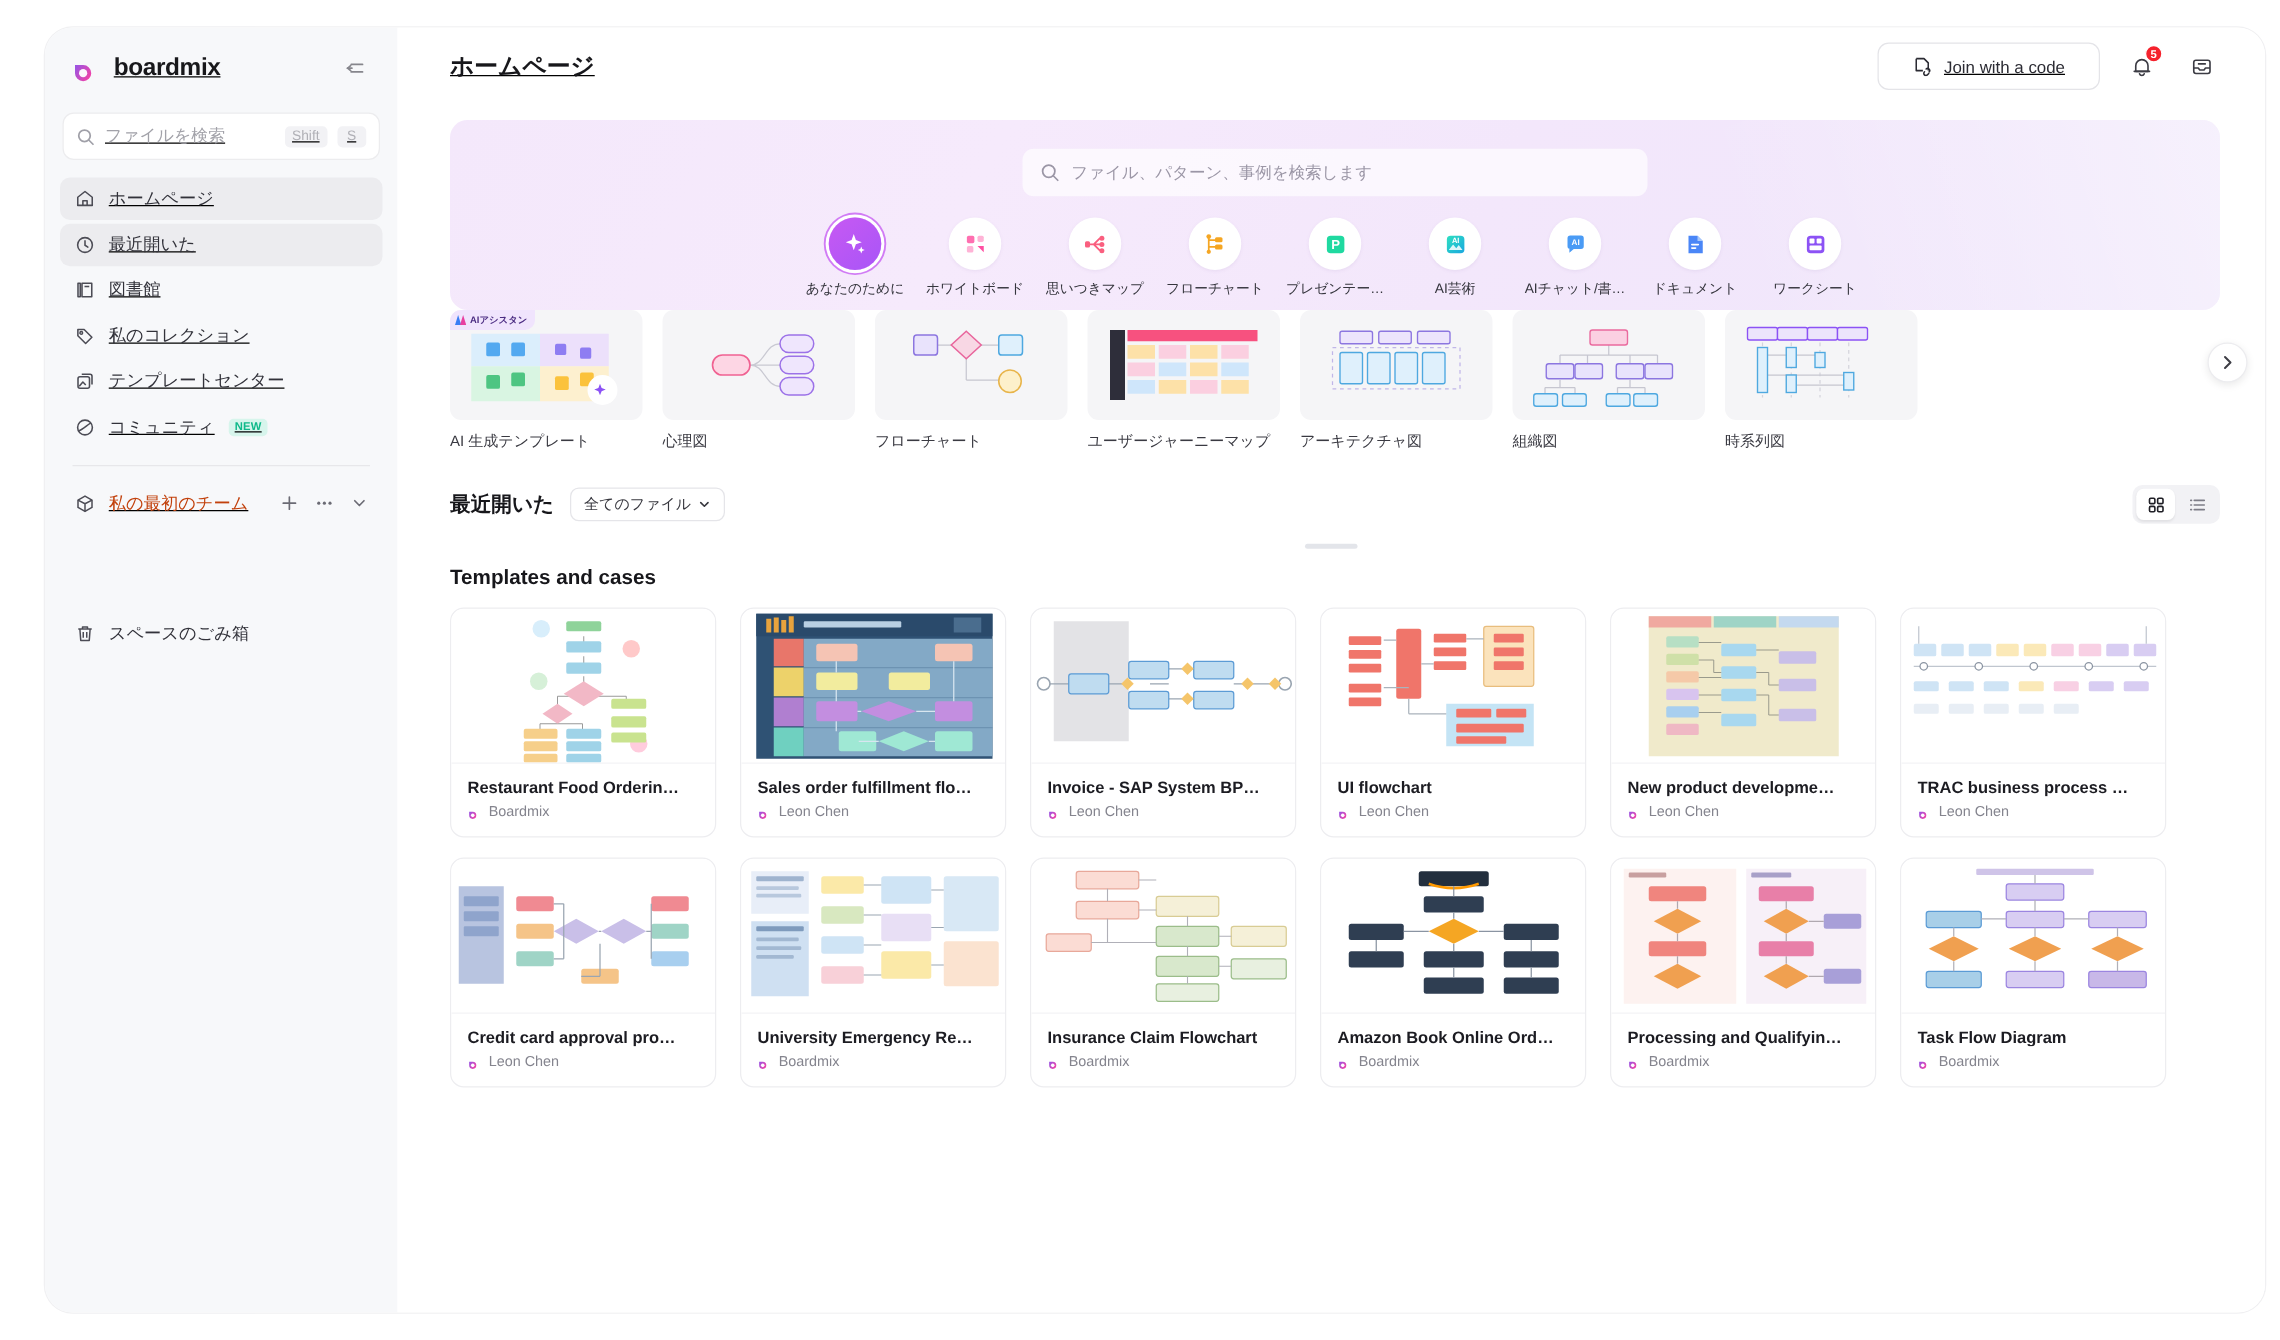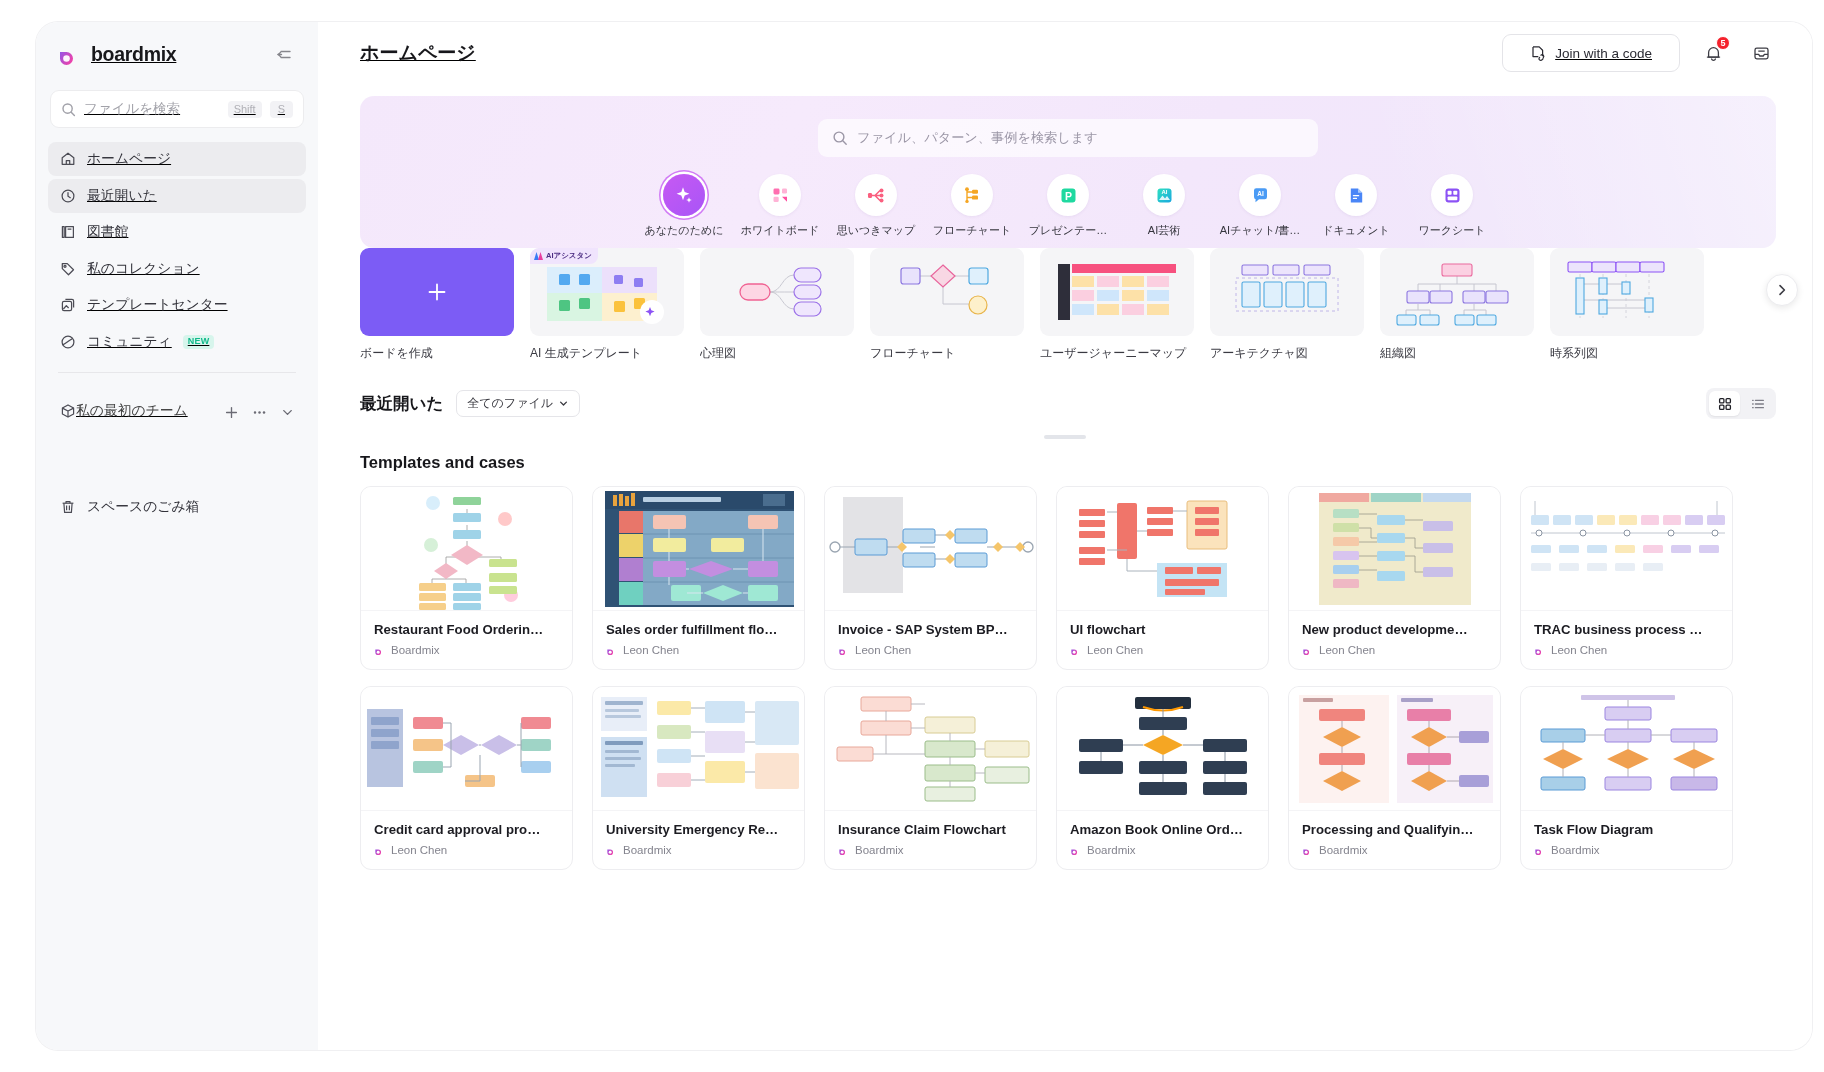--- a/index.html
+++ b/index.html
@@ -67,23 +67,23 @@
   .nav-ico { width: 17px; height: 17px; flex: 0 0 17px; color: #4c4c55;
              display:flex; align-items:center; justify-content:center; }
   .badge-new {
     font-size: 9px; font-weight: 700; color: #10b98a;
     background: #d7f5ec; border-radius: 4px; padding: 2.5px 5px;
     letter-spacing: 0.2px; line-height: 1;
   }
   .divider { height: 1px; background: #e7e7ea; margin: 13px 10px; }
 
   .team-row {
-    height: 34px; display: flex; align-items: flex-end; 
+    height: 34px; display: flex; align-items: center; gap: 11px;
     padding: 0 11px; border-radius: 8px; cursor: pointer;
-    font-size: 13.8px; color: #404040;
+    font-size: 13.8px; color: #c2410c;
   }
   .team-actions { margin-left: auto; display: flex; align-items: center; gap: 13px; color: #6b6b74; }
   .team-actions > span { cursor: pointer; display:flex; }
 
   .trash-row {
     position: absolute; left: 12px; right: 12px; top: 468px;
     height: 34px; display: flex; align-items: center; gap: 11px;
     padding: 0 11px; border-radius: 8px; cursor: pointer;
     font-size: 13.8px; color: #32323a;
   }
@@ -560,28 +560,20 @@
 
       <div class="qs-wrap">
         <div class="qs-fade"></div>
         <div class="qs-next">
           <svg width="14" height="14" viewBox="0 0 14 14" fill="none" stroke="currentColor" stroke-width="1.6" stroke-linecap="round" stroke-linejoin="round">
               <path d="M5 2.6 L9.4 7 L5 11.4"></path>
             </svg>
         </div>
         <div class="qs-row">
 
-          <div class="qs-card">
-            <div class="qs-thumb create">
-              <svg width="26" height="26" viewBox="0 0 26 26" fill="none" stroke="#fff" stroke-width="1.8" stroke-linecap="round">
-                  <path d="M13 5.5 V20.5 M5.5 13 H20.5"></path>
-                </svg>
-            </div>
-            <div class="qs-label">ボードを作成</div>
-          </div>
 
           <div class="qs-card">
             <div class="qs-thumb">
               <div class="ai-tag">
                 <svg width="9" height="8" viewBox="0 0 9 8">
                     <path d="M0 8 L2.5 0 L5 8 Z" fill="#3a7df5"></path>
                     <path d="M4 8 L6.5 0 L9 8 Z" fill="#e83fa0"></path>
                   </svg>
                 <span>AIアシスタン</span>
               </div>

